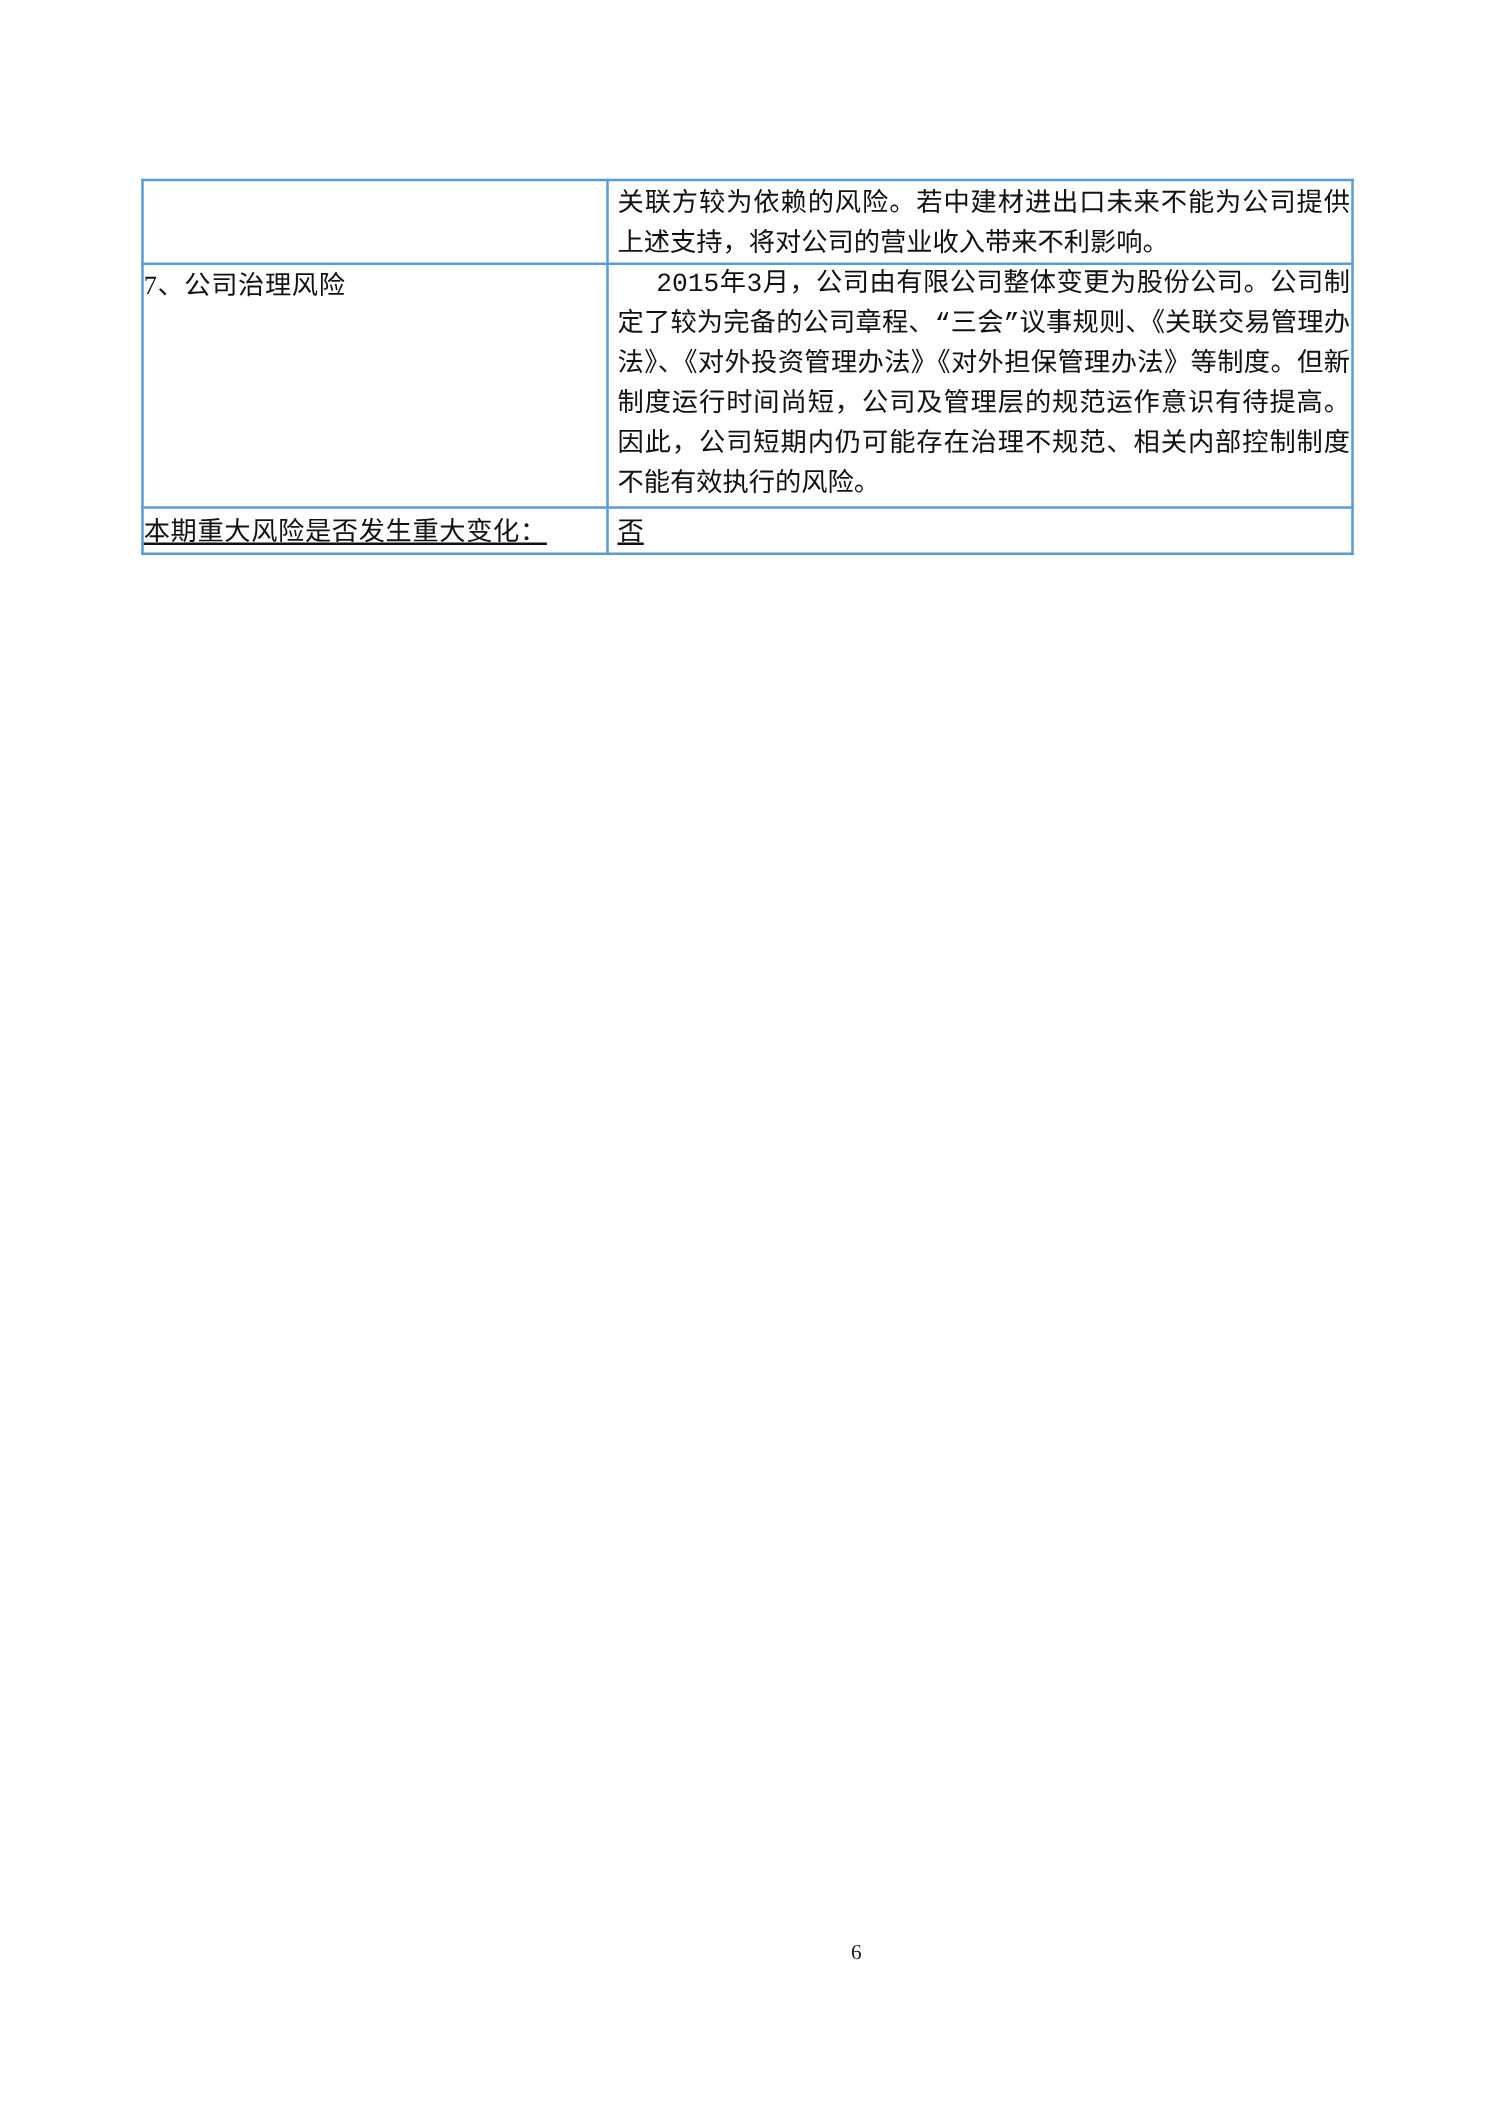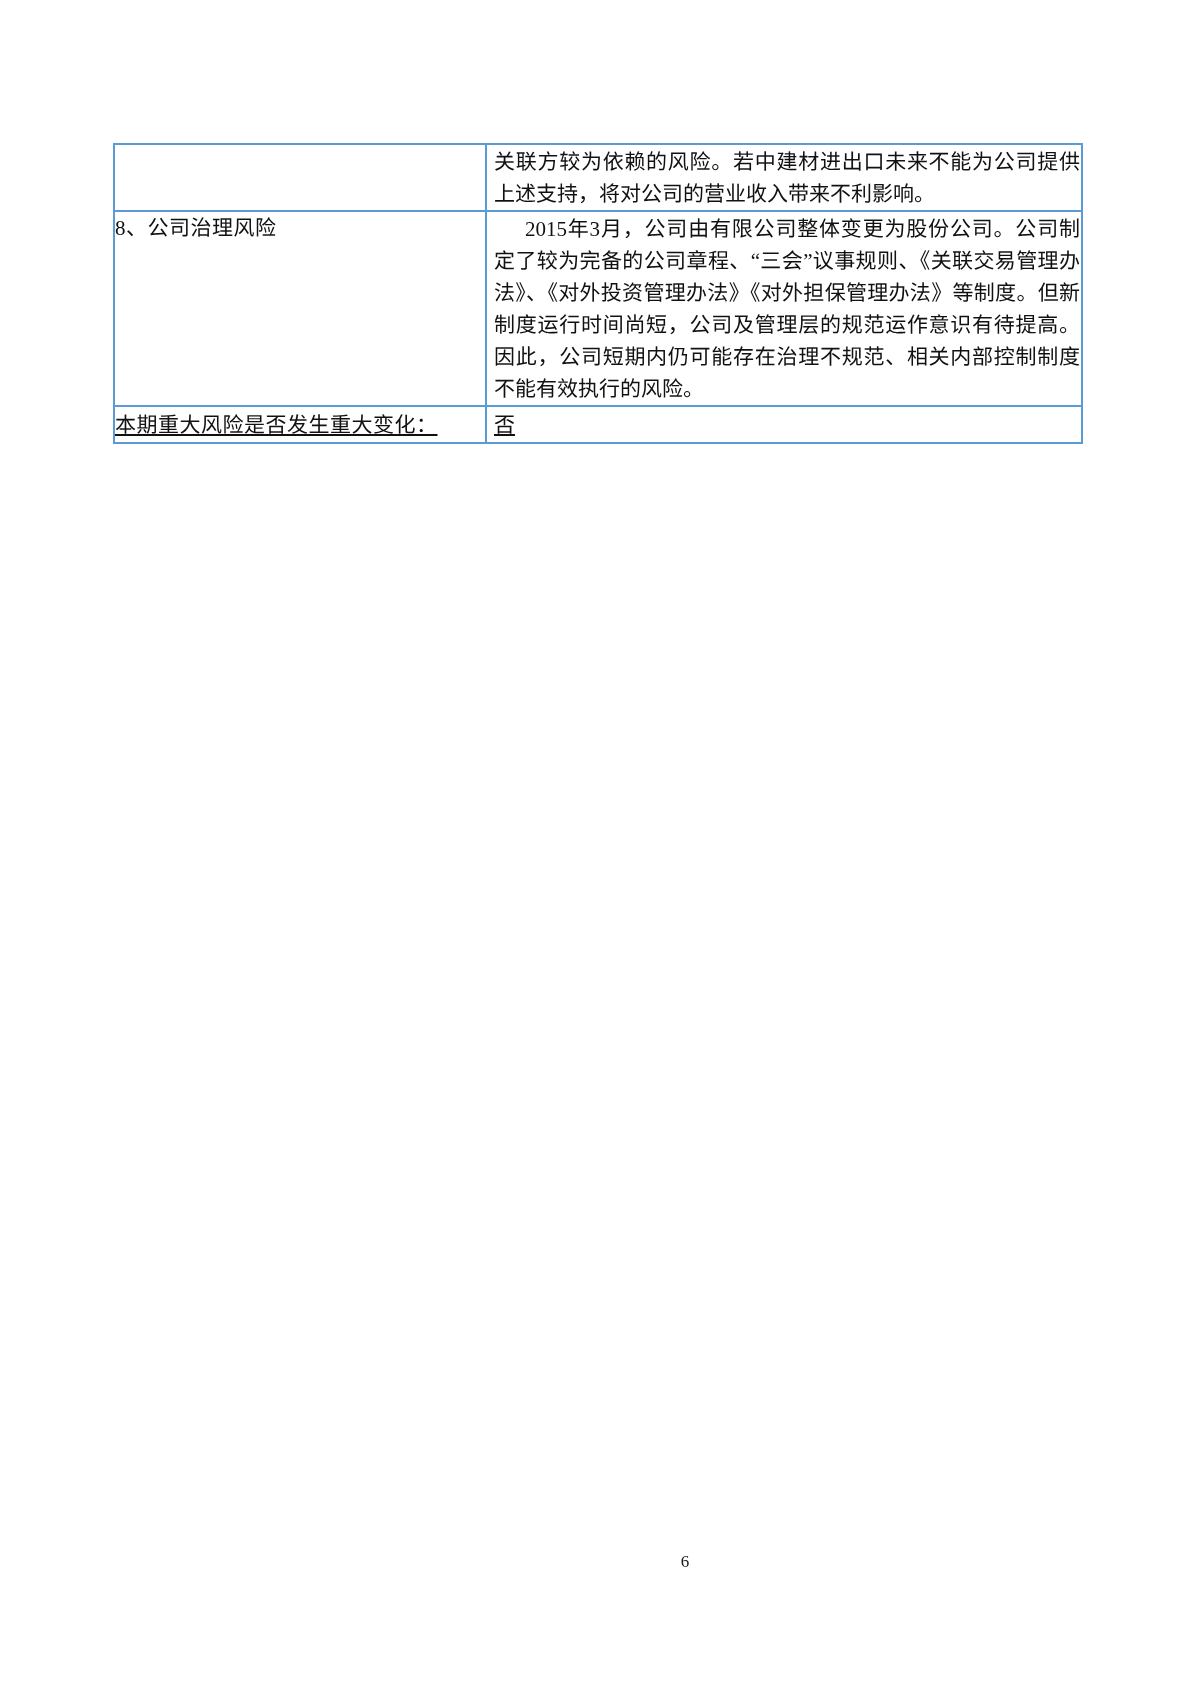--- a/index.html
+++ b/index.html
@@ -43,21 +43,21 @@
     letter-spacing: 0.5px;
   }
   .para {
     font-size: 21px;
     line-height: 32px;
     padding: 1px 1px 0 7px;
     text-align: justify;
     text-justify: inter-ideograph;
     word-break: break-all;
   }
-  .para.indent { text-indent: 31px; }
+  .para.indent { text-indent: 31px; font-family: Liberation Mono, monospace; }
   .row-3 .cell-label, .row-3 .para { padding-top: 2px; }
 
   .page-number {
     position: absolute;
     top: 1552px;
     left: 640px;
     width: 90px;
     text-align: center;
     font-size: 17px;
     line-height: 20px;
@@ -73,21 +73,21 @@
     <col class="col-content">
   </colgroup>
   <tbody>
     <tr class="row-1">
       <td class="cell-label"></td>
       <td>
         <div class="para">关联方较为依赖的风险。若中建材进出口未来不能为公司提供上述支持，将对公司的营业收入带来不利影响。</div>
       </td>
     </tr>
     <tr class="row-2">
-      <td class="cell-label">8、公司治理风险</td>
+      <td class="cell-label">7、公司治理风险</td>
       <td>
         <div class="para indent">2015年3月，公司由有限公司整体变更为股份公司。公司制定了较为完备的公司章程、“三会”议事规则、《关联交易管理办法》、《对外投资管理办法》《对外担保管理办法》等制度。但新制度运行时间尚短，公司及管理层的规范运作意识有待提高。因此，公司短期内仍可能存在治理不规范、相关内部控制制度不能有效执行的风险。</div>
       </td>
     </tr>
     <tr class="row-3">
       <td class="cell-label">本期重大风险是否发生重大变化：</td>
       <td>
         <div class="para">否</div>
       </td>
     </tr>

